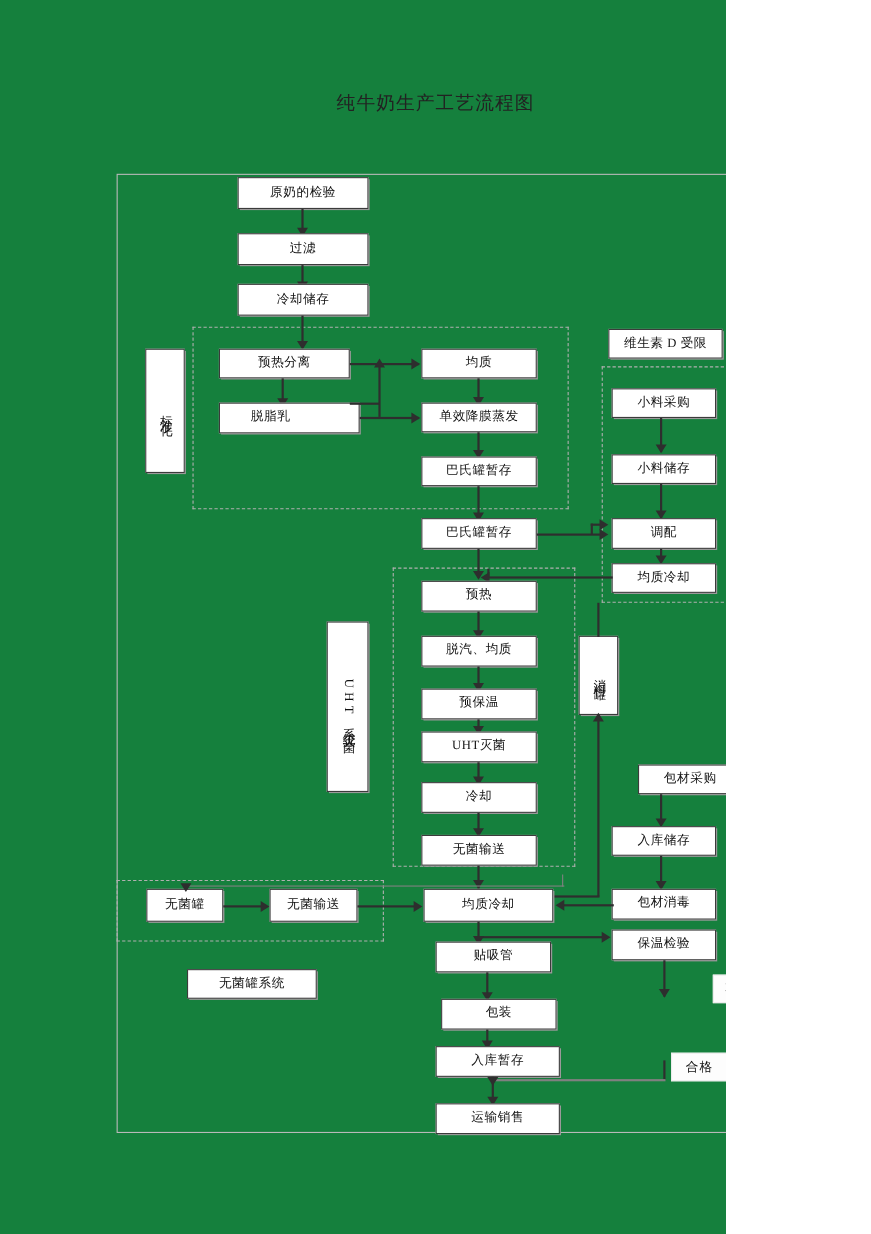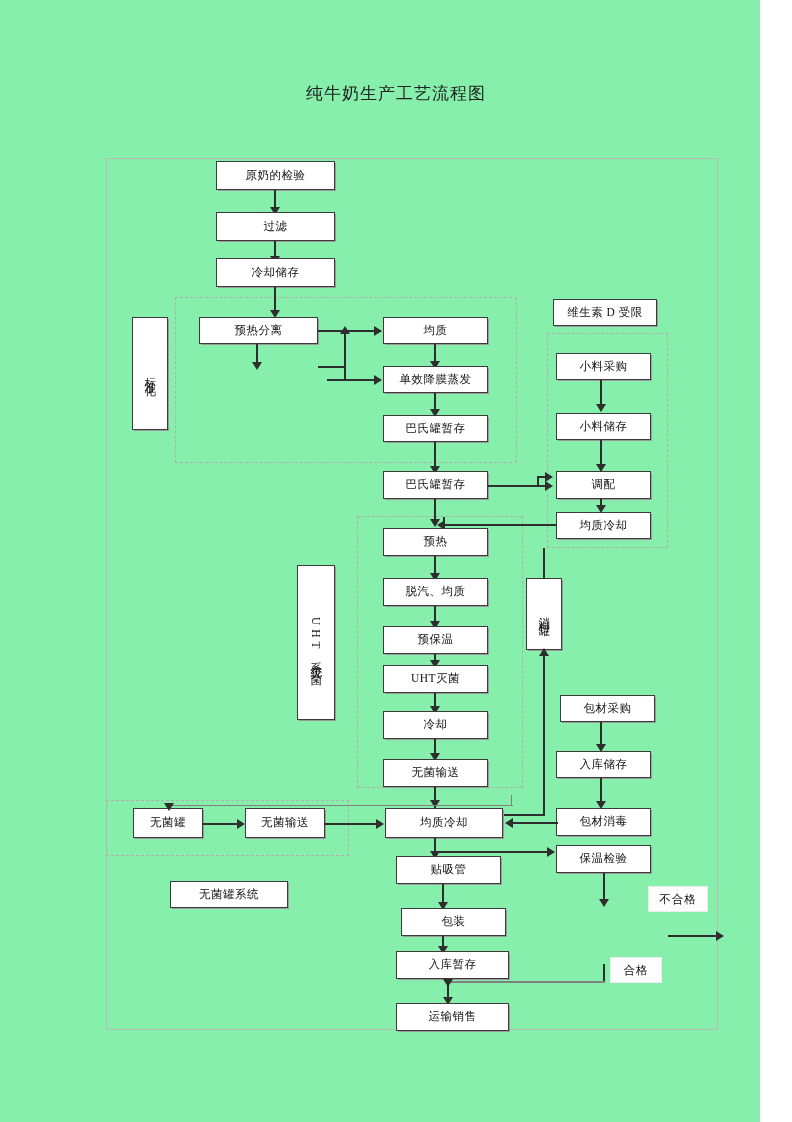--- a/index.html
+++ b/index.html
@@ -1,17 +1,17 @@
 <!DOCTYPE html>
 <html><head>
 <meta charset="utf-8">
 <style>
   html,body{margin:0;padding:0;background:#fff;}
   body{width:792px;height:1122px;font-family:"Liberation Serif","DejaVu Serif",serif;color:#1a1a1a;}
-  #page{position:relative;width:760px;height:1122px;overflow:hidden;background:#86efac;}
+  #page{position:relative;width:660px;height:1122px;overflow:hidden;background:#15803d;}
 
   #title{
     position:absolute;left:0;top:82px;width:792px;text-align:center;
     font-size:17px;letter-spacing:1px;color:#222;
   }
 
   #frame{
     position:absolute;left:106px;top:158px;width:612px;height:872px;
     border:1px solid #b9b9b9;box-sizing:border-box;
   }
@@ -90,20 +90,23 @@
   <div class="node" style="left:132px;top:317px;width:36px;height:113px;">
     <span class="vtext">标准化</span>
   </div>
 
   <div class="node" style="left:199px;top:317px;width:119px;height:27px;">
     <span>预热分离</span>
   </div>
   <div class="ln lnv" style="left:256px;top:344px;height:23px;"></div>
   <div class="arw down" style="left:252px;top:362px;"></div>
 
+  <div class="node" style="left:199px;top:366px;width:128px;height:28px;">
+    <span style="margin-right:34px;">脱脂乳</span>
+  </div>
 
   <div class="node" style="left:383px;top:317px;width:105px;height:27px;">
     <span>均质</span>
   </div>
   <div class="ln lnv" style="left:434px;top:344px;height:23px;"></div>
   <div class="arw down" style="left:430px;top:361px;"></div>
 
   <div class="node" style="left:383px;top:366px;width:105px;height:27px;">
     <span>单效降膜蒸发</span>
   </div>
@@ -211,21 +214,21 @@
   <div class="arw down" style="left:430px;top:800px;"></div>
 
   <div class="node" style="left:526px;top:578px;width:36px;height:72px;">
     <span class="vtext">消料罐</span>
   </div>
   <div class="ln lnv" style="left:543px;top:548px;height:31px;"></div>
   <div class="ln lnv" style="left:543px;top:650px;height:165px;"></div>
   <div class="arw up" style="left:539px;top:648px;"></div>
   <div class="ln lnh" style="left:503px;top:814px;width:42px;"></div>
 
-  <div class="node" style="left:560px;top:695px;width:95px;height:27px;">
+  <div class="node" style="left:580px;top:695px;width:95px;height:27px;">
     <span>包材采购</span>
   </div>
   <div class="ln lnv" style="left:600px;top:722px;height:28px;"></div>
   <div class="arw down" style="left:596px;top:744px;"></div>
 
   <div class="node" style="left:556px;top:751px;width:95px;height:27px;align-items:center;">
     <span>入库储存</span>
   </div>
   <div class="ln lnv" style="left:600px;top:778px;height:29px;"></div>
   <div class="arw down" style="left:596px;top:801px;"></div>

